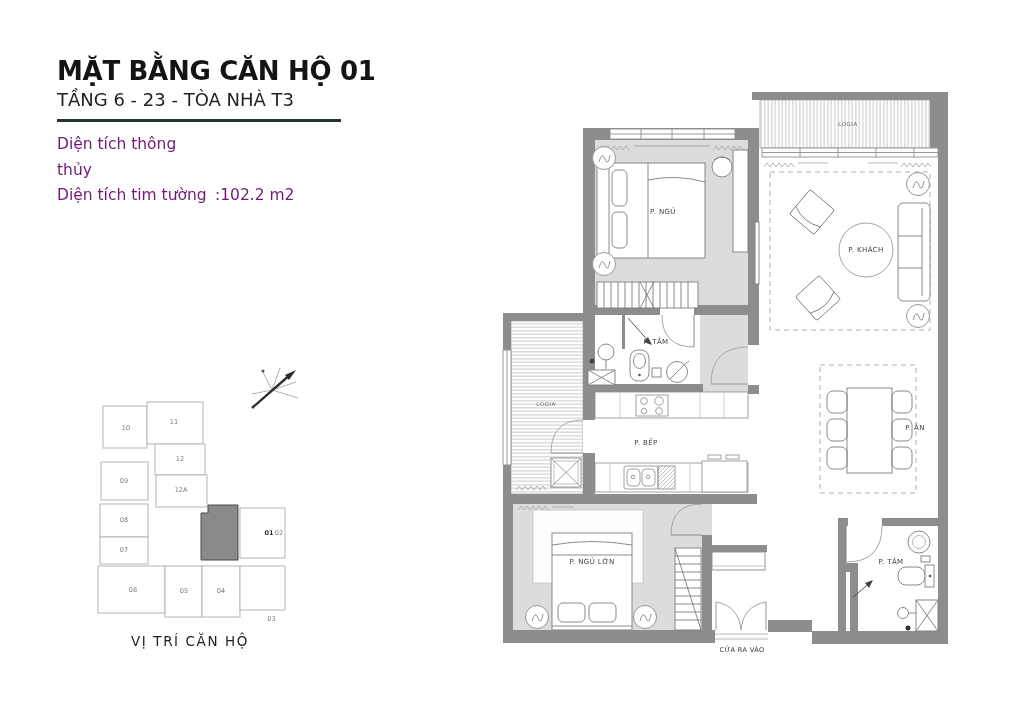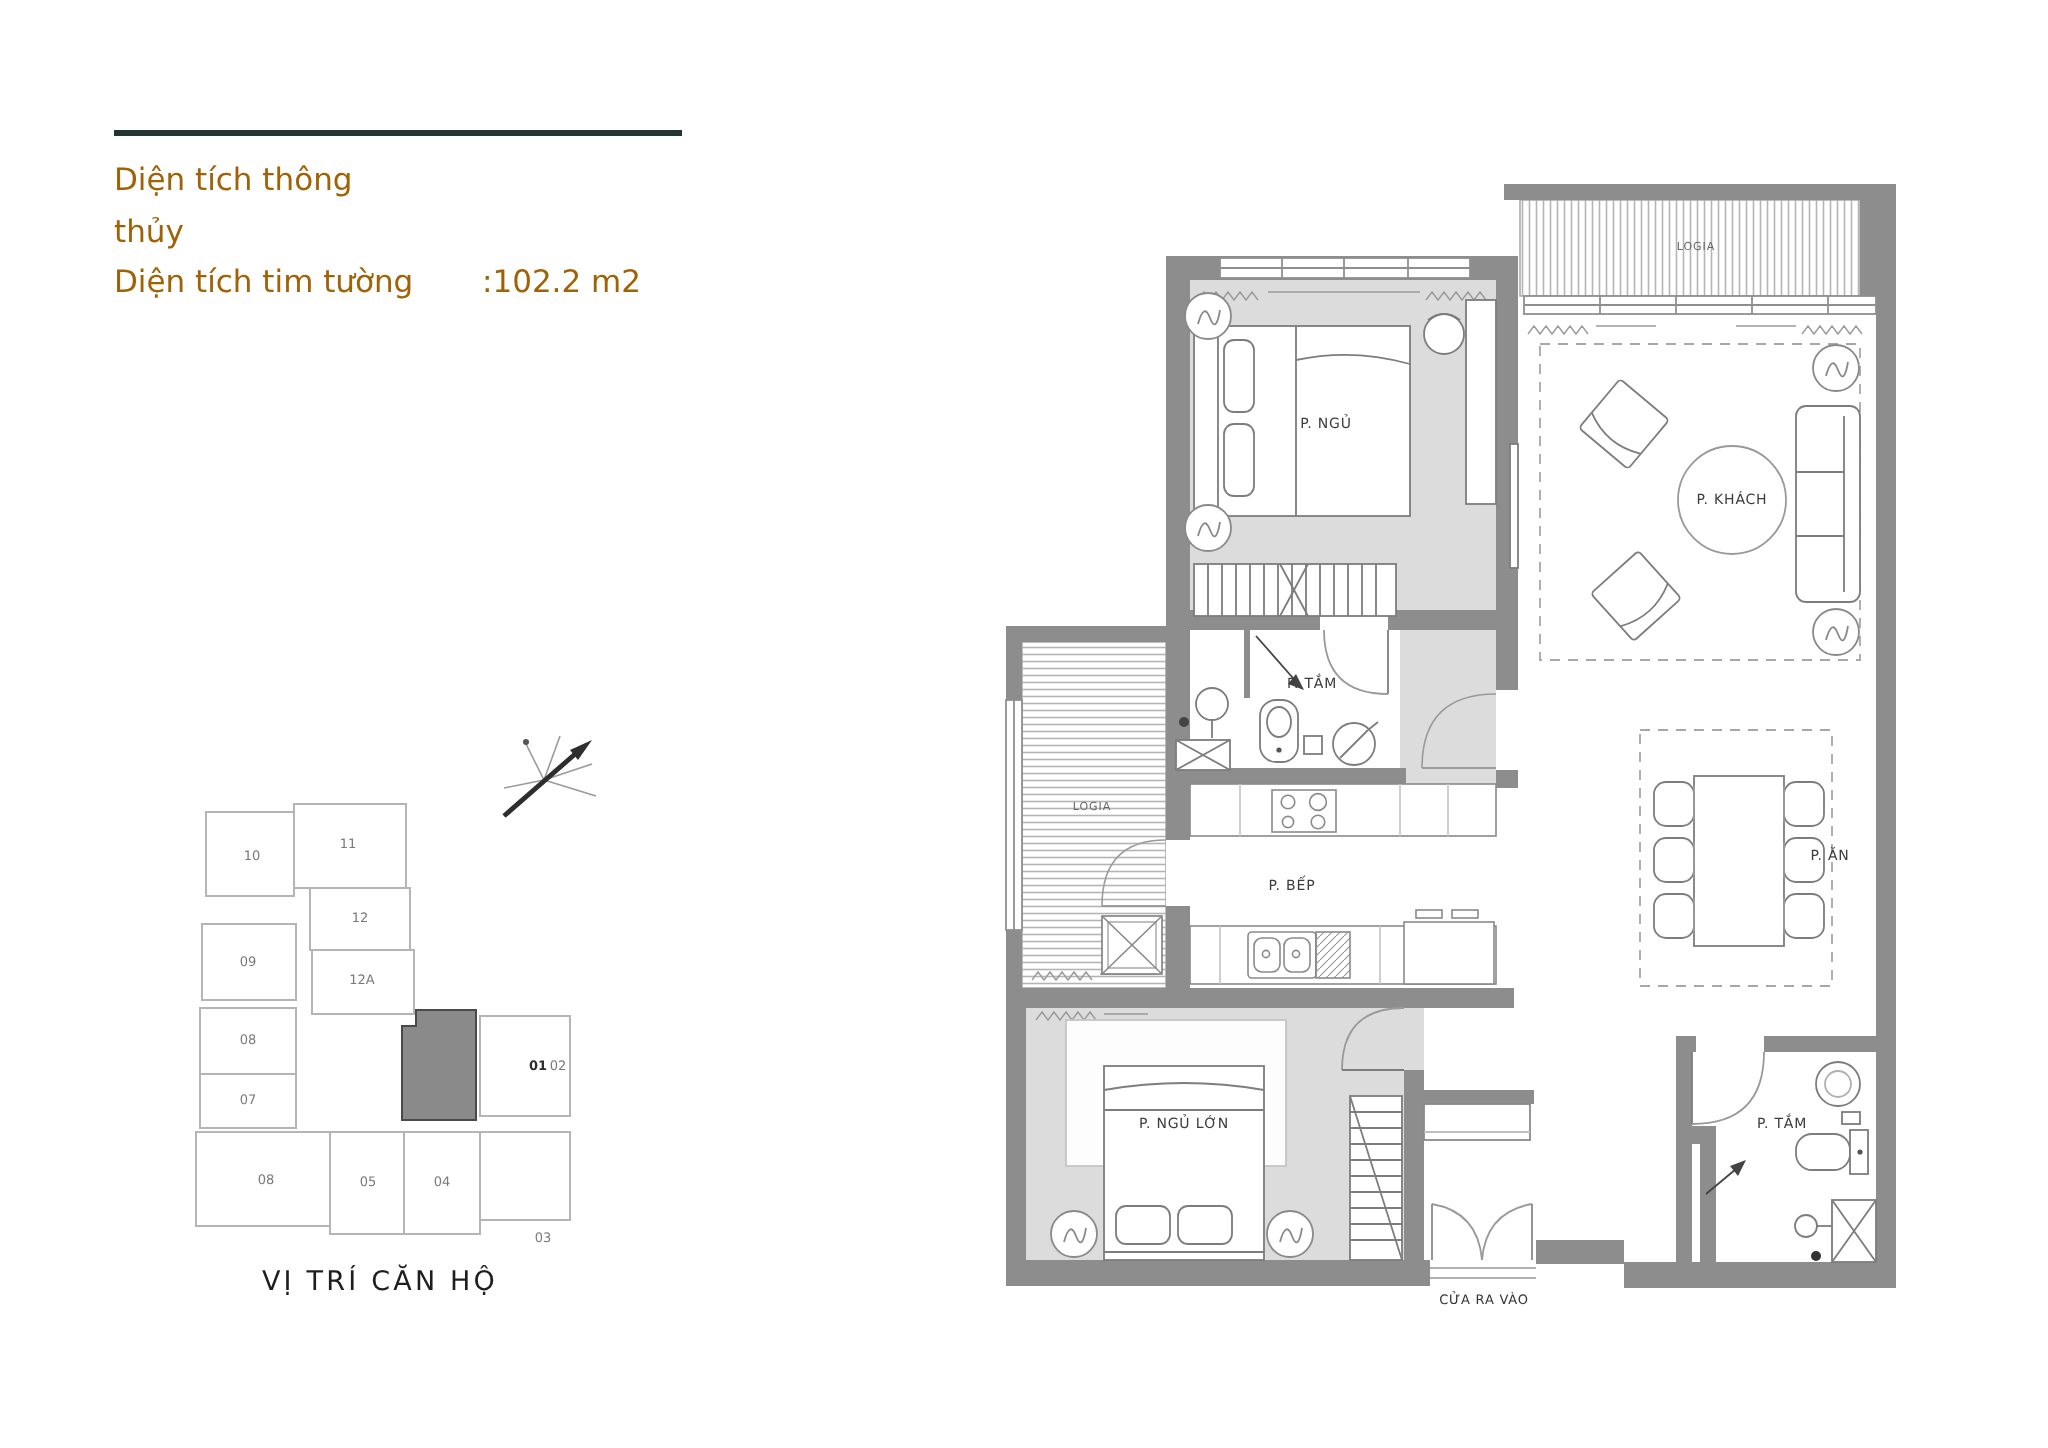--- a/index.html
+++ b/index.html
@@ -5,37 +5,39 @@
   html,body{margin:0;padding:0;background:#fff;}
   .canvas{
     position:relative;width:1024px;height:724px;background:#ffffff;overflow:hidden;
     font-family:"DejaVu Sans","Liberation Sans",sans-serif;color:#1a1a1a;
   }
   .plan-svg{position:absolute;left:0;top:0;width:1024px;height:724px;}
   .header{position:absolute;left:57px;top:56px;width:330px;}
   .header h1{margin:0;font-size:26px;font-weight:bold;letter-spacing:-0.3px;color:#141414;}
   .subtitle{font-size:18px;margin-top:3px;color:#222;}
   .divider{width:284px;height:3px;background:#233434;margin:9px 0 10px 0;}
-  .area-row{display:flex;font-size:15.5px;line-height:1.65;color:#a16207;gap:26px;}
+  .area-row{display:flex;font-size:15.5px;line-height:1.65;color:#701a75;}
   .area-row .al{width:158px;}
   .pl{position:absolute;transform:translate(-50%,-50%);font-size:7px;color:#3c3c3c;
       letter-spacing:.4px;white-space:nowrap;}
   .pl.sm{font-size:5.5px;color:#666;letter-spacing:.5px;}
   .pl.ent{font-size:6.5px;color:#333;}
   .ku{position:absolute;transform:translate(-50%,-50%);font-size:6.5px;color:#7a7a7a;white-space:nowrap;}
   .ku.hl{color:#2e2e2e;font-weight:bold;margin-left:48px;}
   .caption{position:absolute;transform:translate(-50%,-50%);font-size:13.5px;color:#1e1e1e;
       letter-spacing:1.6px;white-space:nowrap;}
 </style>
 </head>
 <body>
 
 <div class="canvas">
 
   <div class="header">
+    <h1>MẶT BẰNG CĂN HỘ 01</h1>
+    <div class="subtitle">TẦNG 6 - 23 - TÒA NHÀ T3</div>
     <div class="divider"></div>
     <div class="area-row">
       <span class="al">Diện tích thông thủy</span>
     </div>
     <div class="area-row">
       <span class="al">Diện tích tim tường</span>
       <span class="av">:102.2 m2</span>
     </div>
   </div>
 

